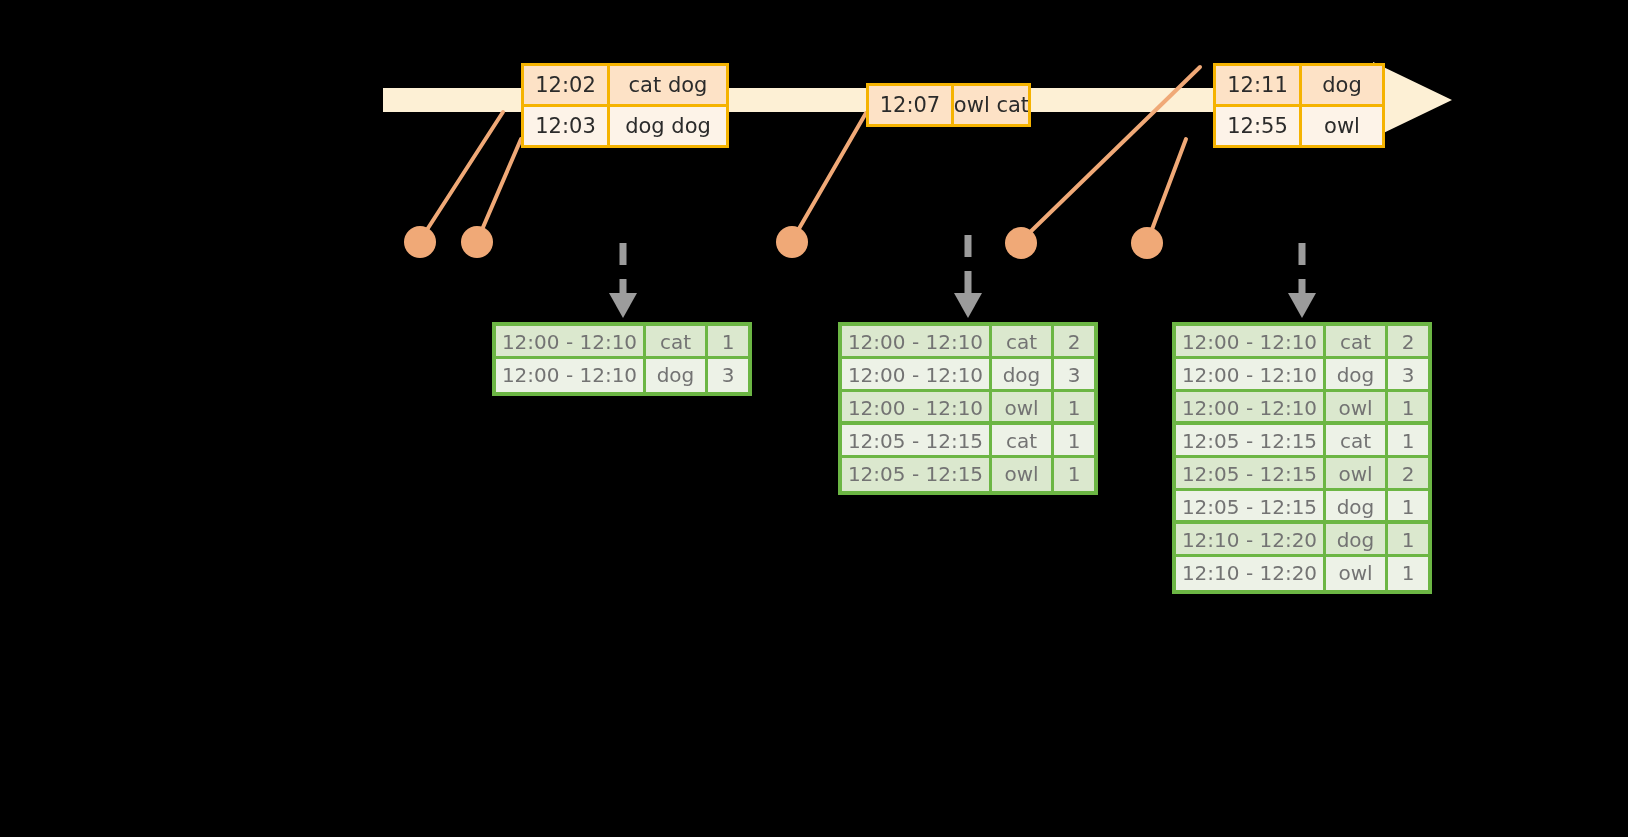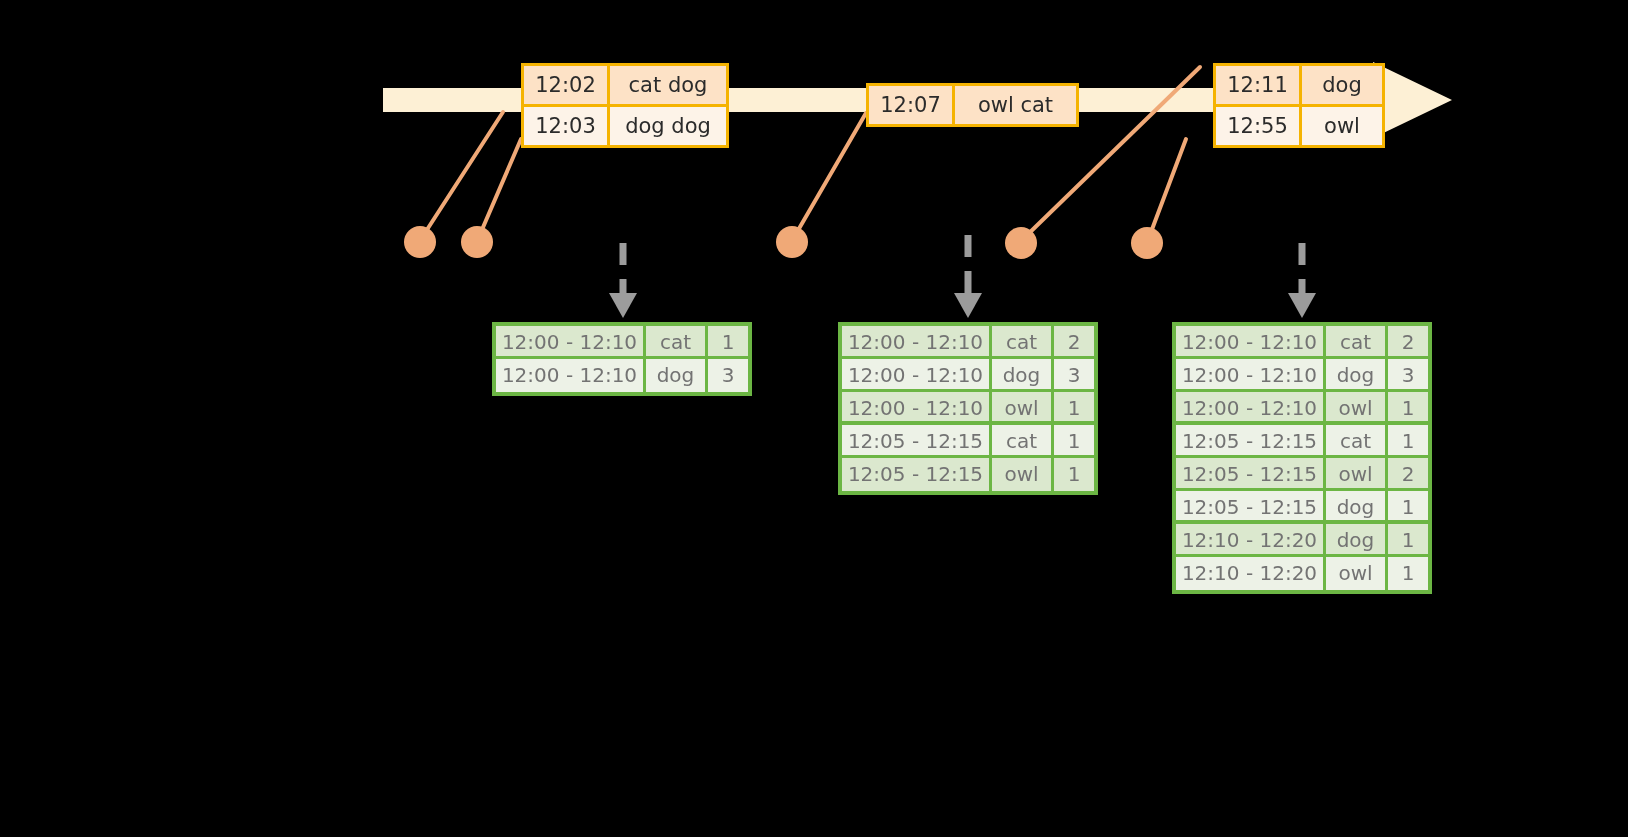--- a/index.html
+++ b/index.html
@@ -107,21 +107,21 @@
     <div class="evt-row shade">
       <div class="evt-cell time">12:02</div>
       <div class="evt-cell val">cat dog</div>
     </div>
     <div class="evt-row light">
       <div class="evt-cell time">12:03</div>
       <div class="evt-cell val">dog dog</div>
     </div>
   </div>
 
-  <div class="evt-table" style="left:866px;top:83px;width:213px;">
+  <div class="evt-table" style="left:866px;top:83px;width:165px;">
     <div class="evt-row shade">
       <div class="evt-cell time">12:07</div>
       <div class="evt-cell val">owl cat</div>
     </div>
   </div>
 
   <div class="evt-table" style="left:1213px;top:63px;width:172px;">
     <div class="evt-row shade">
       <div class="evt-cell time">12:11</div>
       <div class="evt-cell val">dog</div>

